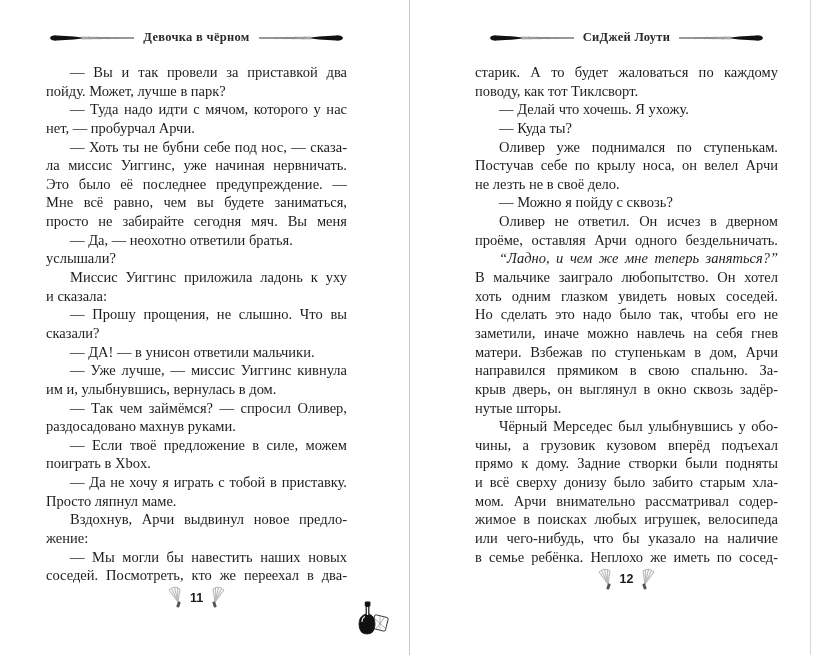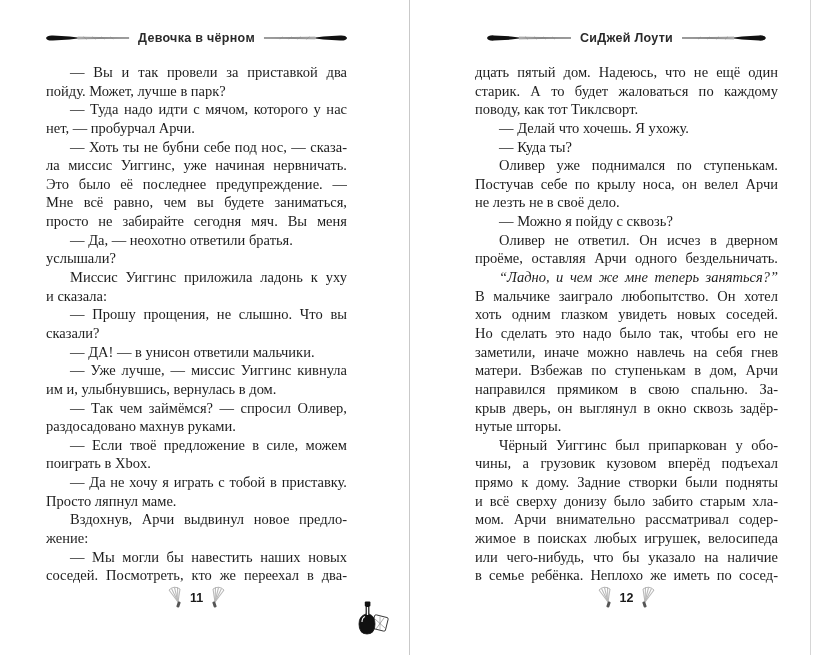--- a/index.html
+++ b/index.html
@@ -9,21 +9,21 @@
   }
   .page{position:absolute;top:0;}
   .page.left{left:46px;width:301px;}
   .page.right{left:475px;width:303px;}
   .gutter-line{position:absolute;left:409px;top:0;bottom:0;width:1px;background:#c9c9c9;}
   .edge-line{position:absolute;left:810px;top:0;bottom:0;width:1px;background:#d6d6d6;}
   .page-header{
     margin-top:29px;height:17px;display:flex;align-items:center;justify-content:center;gap:7px;
   }
   .running-title{
-    font-family:Liberation Sans, sans-serif;font-weight:bold;
+    font-family:Liberation Serif, serif;font-weight:bold;
     font-size:12.5px;color:#2a2a2a;letter-spacing:.3px;white-space:nowrap;
   }
   .page-body{margin-top:17px;}
   .line{
     height:18.65px;line-height:18.65px;overflow:hidden;
     font-size:14.5px;text-align:left;
   }
   .line.jst{text-align:justify;text-align-last:justify;font-family:Liberation Serif, serif;}
   .line.ind{text-indent:24px;}
   .line.it{font-style:italic;}
@@ -138,41 +138,40 @@
         <path d="M0,5 Q1,2 7,2.4 L24,3.4 L32,4.4 L32,5.6 L24,6.6 L7,7.6 Q1,8 0,5 Z" fill="#111"></path>
         <line x1="32" y1="4.2" x2="84" y2="4.9" stroke="#555" stroke-width="0.7"></line>
         <line x1="32" y1="5.8" x2="84" y2="5.1" stroke="#555" stroke-width="0.7"></line>
         <line x1="38" y1="3.6" x2="41" y2="6.4" stroke="#888" stroke-width="0.6"></line>
         <line x1="47" y1="3.7" x2="50" y2="6.3" stroke="#888" stroke-width="0.6"></line>
         <line x1="56" y1="3.8" x2="59" y2="6.2" stroke="#888" stroke-width="0.6"></line>
         <line x1="65" y1="3.9" x2="68" y2="6.1" stroke="#888" stroke-width="0.6"></line>
       </svg>
     </div>
     <div class="page-body" id="right-body">
-        <div class="line jst">дцать пятый дом. Надеюсь, что не ещё один</div>
         <div class="line jst">старик. А то будет жаловаться по каждому</div>
         <div class="line">поводу, как тот Тиклсворт.</div>
         <div class="line ind">— Делай что хочешь. Я ухожу.</div>
         <div class="line ind">— Куда ты?</div>
         <div class="line ind jst">Оливер уже поднимался по ступенькам.</div>
         <div class="line jst">Постучав себе по крылу носа, он велел Арчи</div>
         <div class="line">не лезть не в своё дело.</div>
         <div class="line ind">— Можно я пойду с сквозь?</div>
         <div class="line ind jst">Оливер не ответил. Он исчез в дверном</div>
         <div class="line jst">проёме, оставляя Арчи одного бездельничать.</div>
         <div class="line ind jst it">“Ладно, и чем же мне теперь заняться?”</div>
         <div class="line jst">В мальчике заиграло любопытство. Он хотел</div>
         <div class="line jst">хоть одним глазком увидеть новых соседей.</div>
         <div class="line jst">Но сделать это надо было так, чтобы его не</div>
         <div class="line jst">заметили, иначе можно навлечь на себя гнев</div>
         <div class="line jst">матери. Взбежав по ступенькам в дом, Арчи</div>
         <div class="line jst">направился прямиком в свою спальню. За-</div>
         <div class="line jst">крыв дверь, он выглянул в окно сквозь задёр-</div>
         <div class="line">нутые шторы.</div>
-        <div class="line ind jst">Чёрный Уиггинс был припаркован у обо-</div>
+        <div class="line ind jst">Чёрный Мерседес был улыбнувшись у обо-</div>
         <div class="line jst">чины, а грузовик кузовом вперёд подъехал</div>
         <div class="line jst">прямо к дому. Задние створки были подняты</div>
         <div class="line jst">и всё сверху донизу было забито старым хла-</div>
         <div class="line jst">мом. Арчи внимательно рассматривал содер-</div>
         <div class="line jst">жимое в поисках любых игрушек, велосипеда</div>
         <div class="line jst">или чего-нибудь, что бы указало на наличие</div>
         <div class="line jst">в семье ребёнка. Неплохо же иметь по сосед-</div>
       </div>
     <div class="page-footer">
       <svg class="whisk-icon" width="16" height="23" viewBox="0 0 16 23">

